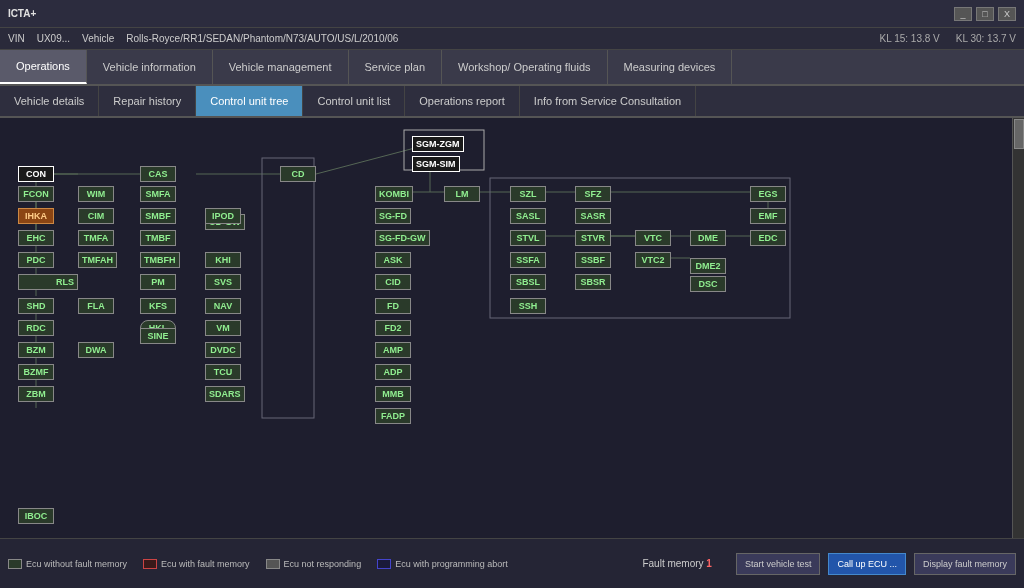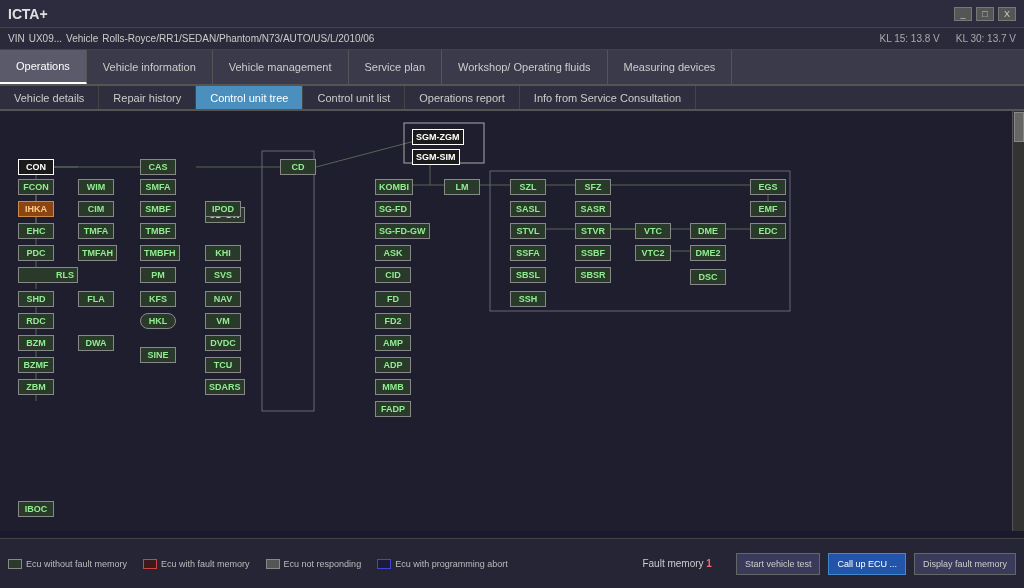--- a/index.html
+++ b/index.html
@@ -16,21 +16,21 @@
     
     #title-bar {
       background: #2c2c3e;
       height: 28px;
       display: flex;
       align-items: center;
       padding: 0 8px;
       border-bottom: 1px solid #444;
     }
     #title-bar span {
-      font-size: 14px;
+      font-size: 10px;
       font-weight: bold;
       color: #e0e0e0;
     }
     #title-bar .window-controls {
       margin-left: auto;
       display: flex;
       gap: 4px;
     }
     .win-btn {
       width: 18px; height: 14px;
@@ -45,21 +45,21 @@
     
     #vin-bar {
       background: #2a2a3a;
       height: 22px;
       display: flex;
       align-items: center;
       padding: 0 8px;
       font-size: 10px;
       color: #ccc;
       border-bottom: 1px solid #444;
-      gap: 4px;
+      gap: 12px;
       justify-content: flex-end;
     }
     #vin-bar .kl-info {
       margin-left: auto;
       display: flex;
       gap: 16px;
       font-size: 10px;
       color: #aaa;
     }
 
@@ -85,21 +85,21 @@
     }
     .top-nav-tab.active {
       background: #5a5a6a;
       color: #fff;
       border-bottom: 2px solid #fff;
     }
 
     
     #second-nav {
       background: #2e2e3e;
-      height: 25px;
+      height: 32px;
       display: flex;
       align-items: stretch;
       border-bottom: 2px solid #555;
     }
     .second-nav-tab {
       padding: 0 14px;
       display: flex;
       align-items: center;
       justify-content: center;
       cursor: pointer;
@@ -339,21 +339,21 @@
       <div class="ecu-box tree-node" style="left: 78px; top: 134px;">TMFAH</div>
       <div class="ecu-box tree-node" style="left: 78px; top: 180px;">FLA</div>
       <div class="ecu-box tree-node" style="left: 78px; top: 224px;">DWA</div>
       <div class="ecu-box tree-node" style="left: 140px; top: 68px;">SMFA</div>
       <div class="ecu-box tree-node" style="left: 140px; top: 90px;">SMBF</div>
       <div class="ecu-box tree-node" style="left: 140px; top: 112px;">TMBF</div>
       <div class="ecu-box tree-node" style="left: 140px; top: 134px;">TMBFH</div>
       <div class="ecu-box tree-node" style="left: 140px; top: 156px;">PM</div>
       <div class="ecu-box tree-node" style="left: 140px; top: 180px;">KFS</div>
       <div class="ecu-box tree-node" style="left: 140px; top: 202px; border-radius: 8px;">HKL</div>
-      <div class="ecu-box tree-node" style="left: 140px; top: 236px;">SINE</div>
+      <div class="ecu-box tree-node" style="left: 140px; top: 210px;">SINE</div>
       <div class="ecu-box tree-node" style="left: 140px; top: 48px;">CAS</div>
       <div class="ecu-box tree-node" style="left: 205px; top: 68px; margin-top: 28px;">CD-GW</div>
       <div class="ecu-box tree-node" style="left: 205px; top: 90px;">IPOD</div>
       <div class="ecu-box tree-node" style="left: 205px; top: 134px;">KHI</div>
       <div class="ecu-box tree-node" style="left: 205px; top: 156px;">SVS</div>
       <div class="ecu-box tree-node" style="left: 205px; top: 180px;">NAV</div>
       <div class="ecu-box tree-node" style="left: 205px; top: 202px;">VM</div>
       <div class="ecu-box tree-node" style="left: 205px; top: 224px;">DVDC</div>
       <div class="ecu-box tree-node" style="left: 205px; top: 246px;">TCU</div>
       <div class="ecu-box tree-node" style="left: 205px; top: 268px;">SDARS</div>
@@ -379,21 +379,21 @@
       <div class="ecu-box tree-node" style="left: 510px; top: 156px;">SBSL</div>
       <div class="ecu-box tree-node" style="left: 510px; top: 180px;">SSH</div>
       <div class="ecu-box tree-node" style="left: 575px; top: 68px;">SFZ</div>
       <div class="ecu-box tree-node" style="left: 575px; top: 90px;">SASR</div>
       <div class="ecu-box tree-node" style="left: 575px; top: 112px;">STVR</div>
       <div class="ecu-box tree-node" style="left: 575px; top: 134px;">SSBF</div>
       <div class="ecu-box tree-node" style="left: 575px; top: 156px;">SBSR</div>
       <div class="ecu-box tree-node" style="left: 635px; top: 112px;">VTC</div>
       <div class="ecu-box tree-node" style="left: 635px; top: 134px;">VTC2</div>
       <div class="ecu-box tree-node" style="left: 690px; top: 112px;">DME</div>
-      <div class="ecu-box tree-node" style="left: 690px; top: 134px;">DME2</div>
+      <div class="ecu-box tree-node" style="left: 690px; top: 140px;">DME2</div>
       <div class="ecu-box tree-node" style="left: 690px; top: 158px;">DSC</div>
       <div class="ecu-box tree-node" style="left: 750px; top: 68px;">EGS</div>
       <div class="ecu-box tree-node" style="left: 750px; top: 90px;">EMF</div>
       <div class="ecu-box tree-node" style="left: 750px; top: 112px;">EDC</div>
       <div class="ecu-box tree-node" style="left: 18px; top: 390px;">IBOC</div>
     </div>
   <div id="scrollbar">
     <div id="scroll-thumb"></div>
   </div>
 </div>

